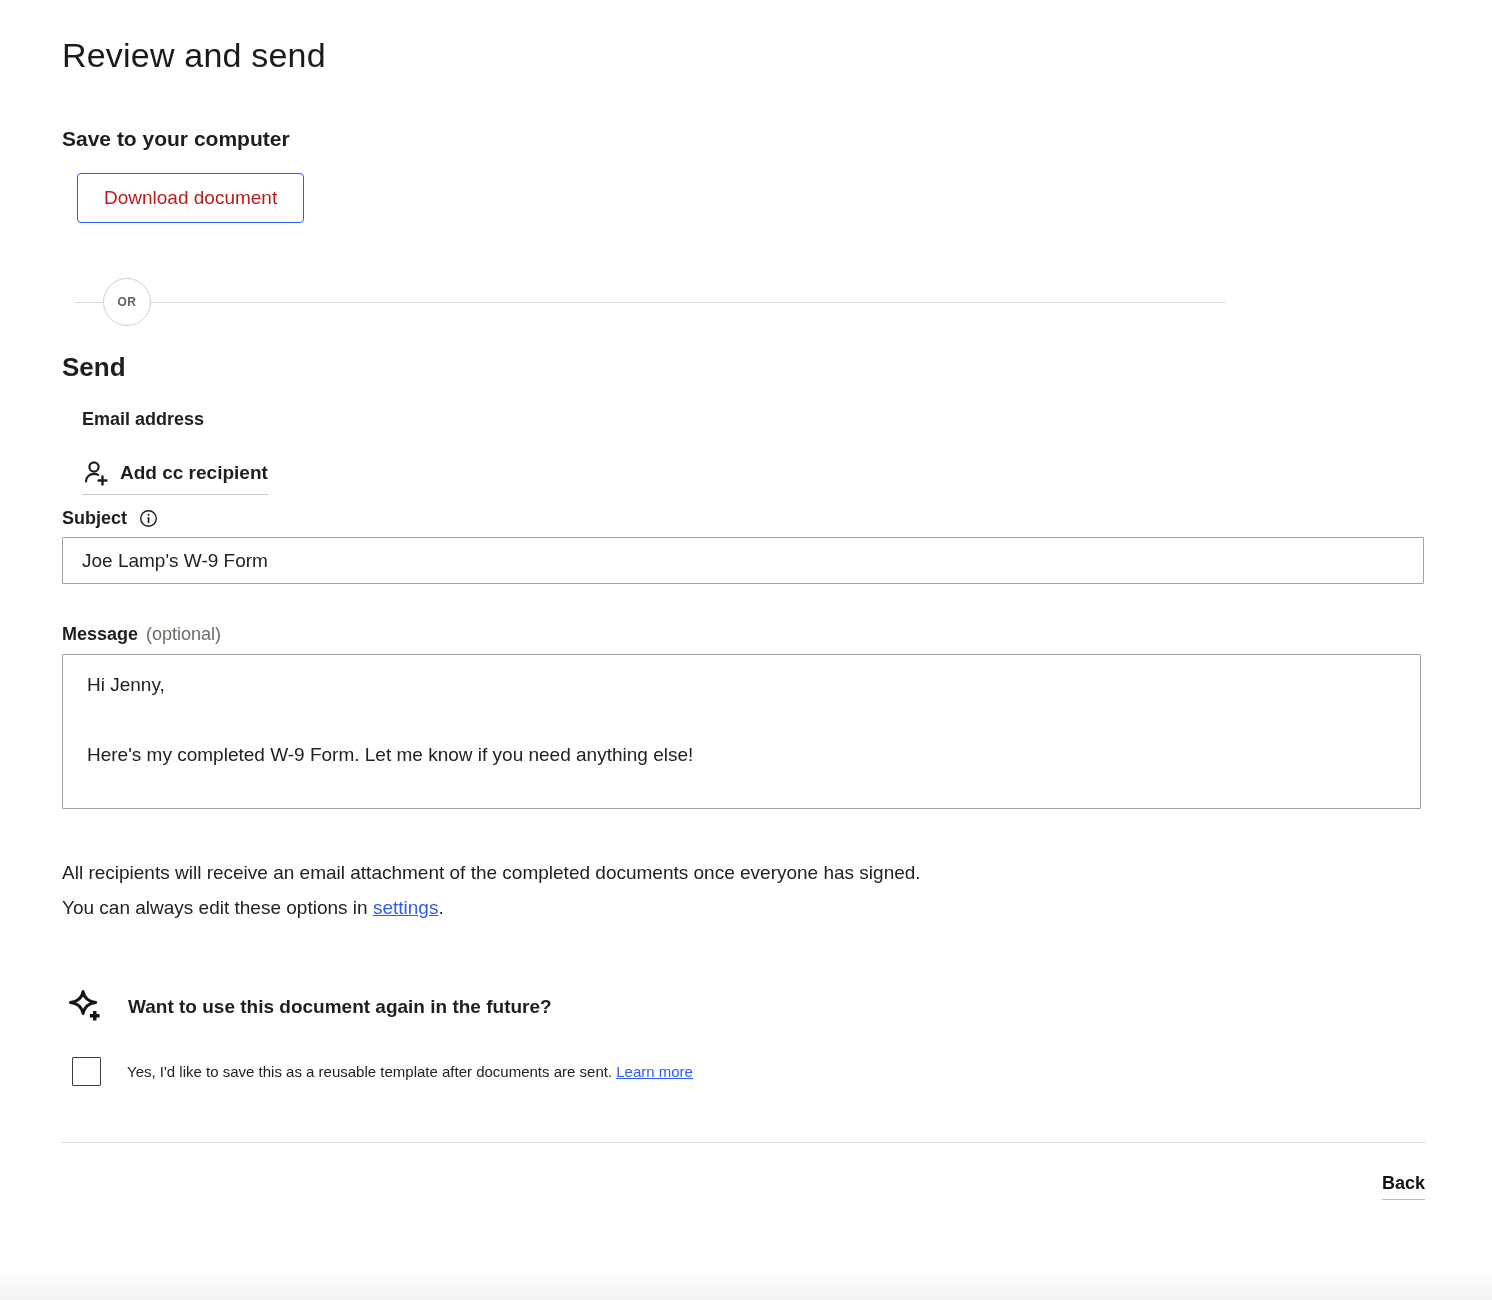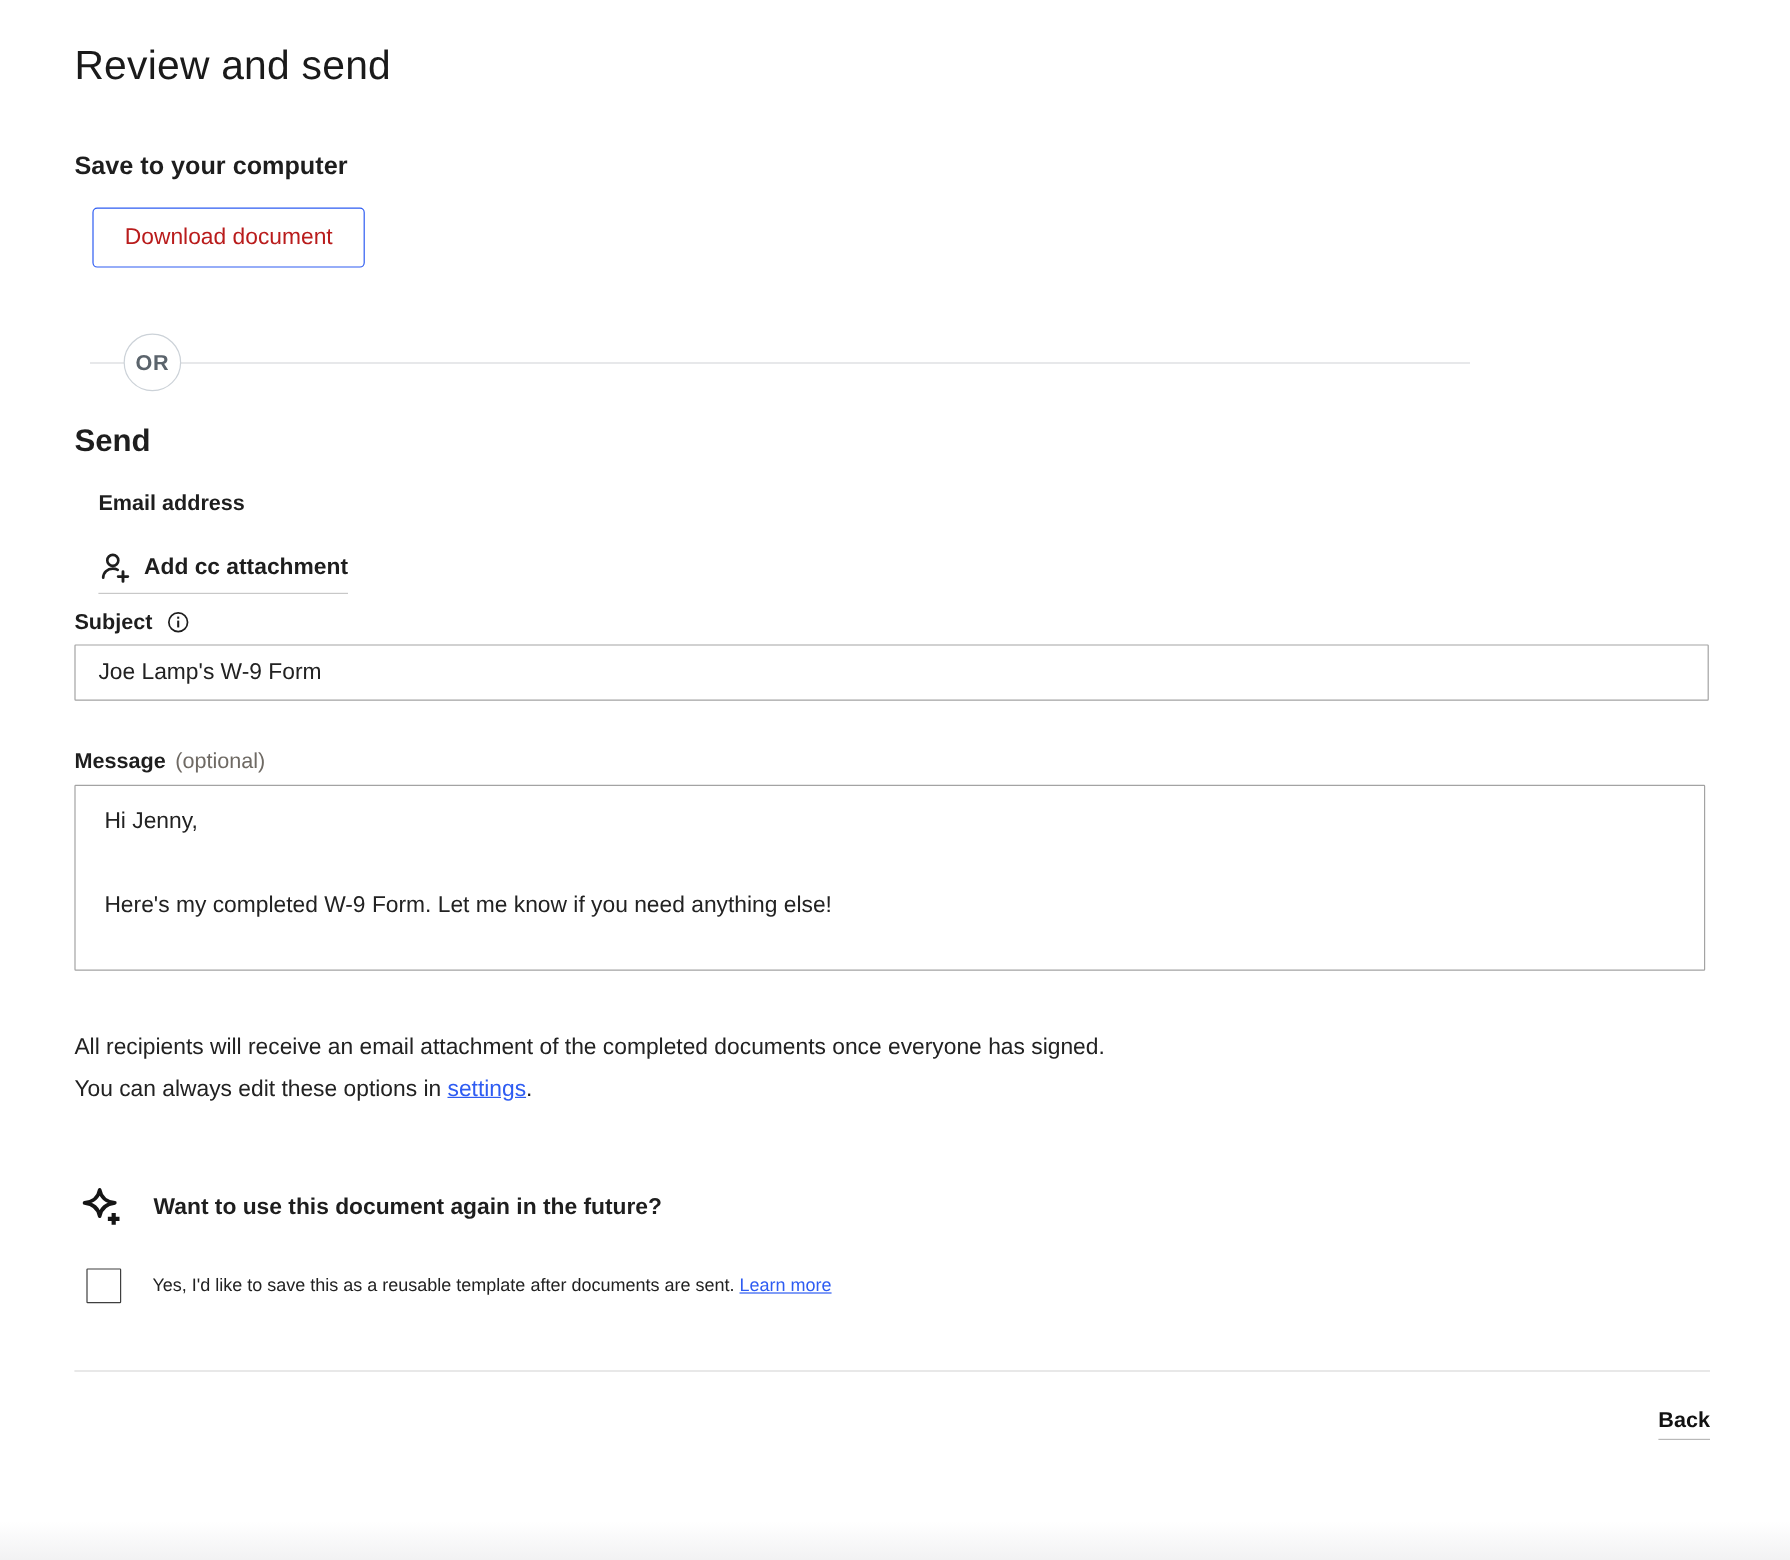--- a/index.html
+++ b/index.html
@@ -53,21 +53,21 @@
     border-top: 1px solid #d7dadd;
   }
   .or-divider .or-circle {
     position: absolute;
     left: 41px; top: 0;
     width: 48px; height: 48px;
     background: #ffffff;
     border: 1px solid #ccd2d8;
     border-radius: 50%;
     display: flex; align-items: center; justify-content: center;
-    font-size: 18px; font-weight: 700; color: #5b646c;
+    font-size: 12px; font-weight: 700; color: #5b646c;
     letter-spacing: 0.5px;
   }
   .send-heading {
     font-size: 26px;
     font-weight: 700;
     margin-top: 26px;
   }
   .field-indent { margin-left: 20px; }
   .field-label {
     font-size: 18px;
@@ -236,21 +236,21 @@
       <label class="field-label">Email address</label>
 
       <div class="add-cc">
         <span class="icon">
           <svg width="27" height="27" viewBox="0 0 27 27" fill="none">
             <circle cx="12" cy="8" r="4.6" stroke="#1e1e1e" stroke-width="2.2" fill="none"></circle>
             <path d="M4 22.5c0-4.6 3.6-7.6 8-7.6 1.5 0 2.9.35 4.1 1" stroke="#1e1e1e" stroke-width="2.2" fill="none" stroke-linecap="round"></path>
             <path d="M20.5 17.5v8M16.5 21.5h8" stroke="#1e1e1e" stroke-width="2.4" stroke-linecap="round"></path>
           </svg>
         </span>
-        <span class="add-cc-text">Add cc attachment</span>
+        <span class="add-cc-text">Add cc recipient</span>
       </div>
 
       <div class="field-label subject-label">
         <span>Subject</span>
         <span class="icon">
           <svg width="19" height="19" viewBox="0 0 20 20" fill="none">
             <circle cx="10" cy="10" r="8.2" stroke="#1e1e1e" stroke-width="1.5" fill="none"></circle>
             <rect x="9.1" y="8.6" width="1.8" height="6" fill="#1e1e1e"></rect>
             <rect x="9.1" y="5.1" width="1.8" height="1.9" fill="#1e1e1e"></rect>
           </svg>

